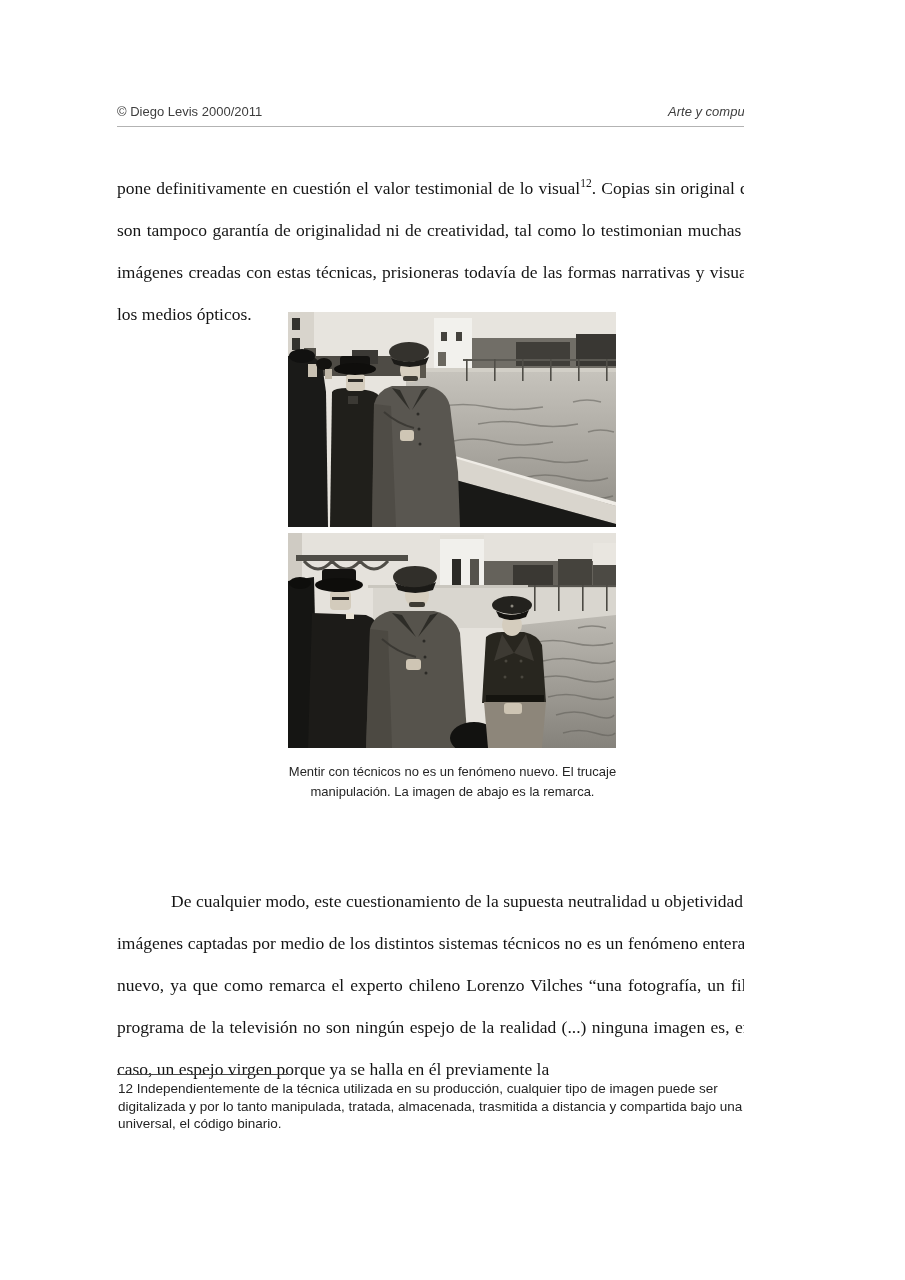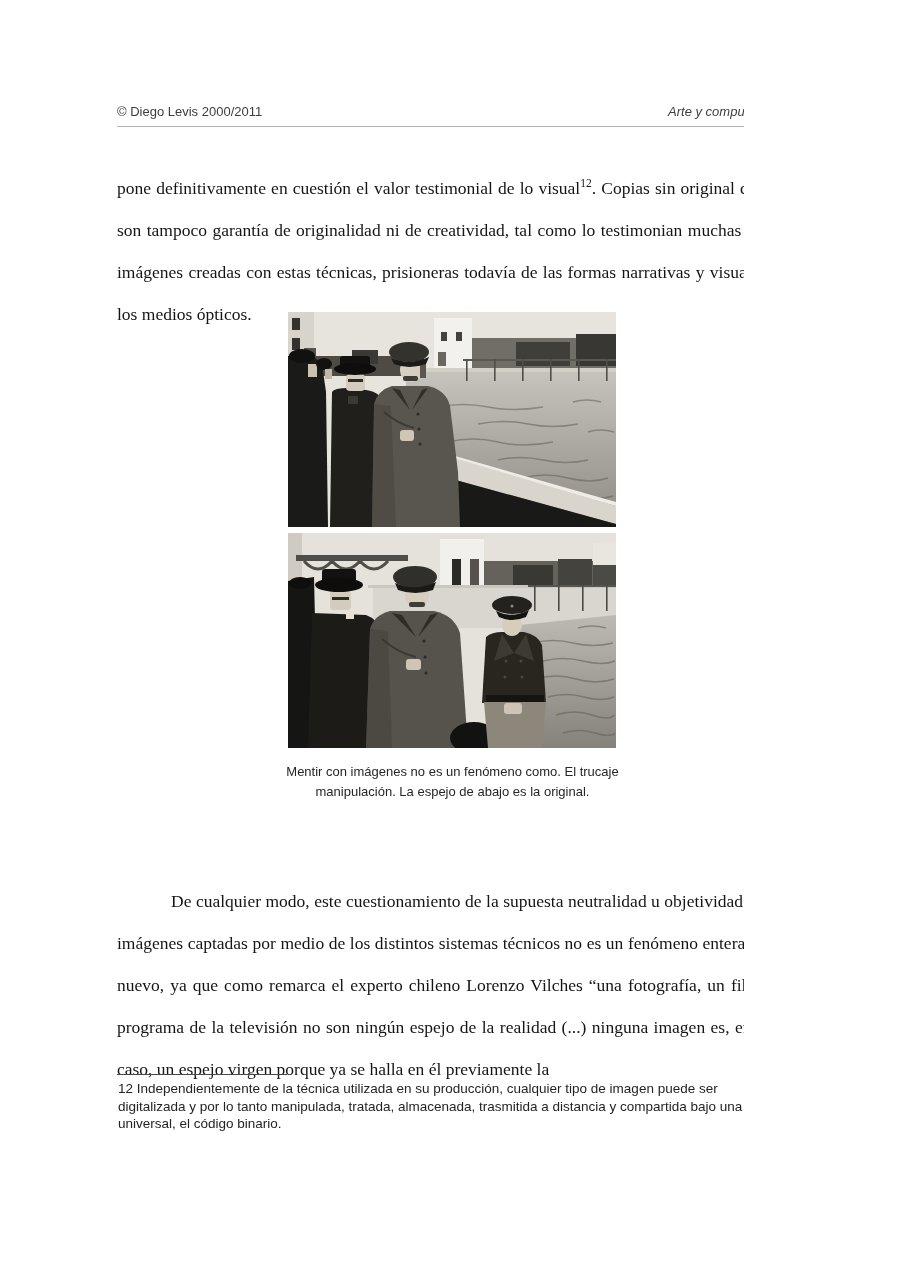--- a/index.html
+++ b/index.html
@@ -253,22 +253,22 @@
       <path d="M196,169 L258,169 L254,215 L200,215 Z" fill="#8d867a"></path>
       <rect x="216" y="170" width="18" height="11" rx="3" fill="#cdc4b3"></rect>
       <circle cx="218" cy="128" r="1.5" fill="#4a473f"></circle>
       <circle cx="233" cy="128" r="1.5" fill="#4a473f"></circle>
       <circle cx="217" cy="144" r="1.5" fill="#4a473f"></circle>
       <circle cx="234" cy="144" r="1.5" fill="#4a473f"></circle>
     </g>
   </svg>
 
   <div class="caption">
-    <div>Mentir con imágenes no es un fenómeno como. El trucaje</div>
-    <div>manipulación. La espejo de abajo es la original.</div>
+    <div>Mentir con técnicos no es un fenómeno nuevo. El trucaje</div>
+    <div>manipulación. La imagen de abajo es la remarca.</div>
   </div>
 
   <p class="para para2">De cualquier modo, este cuestionamiento de la supuesta neutralidad u objetividad de las imágenes captadas por medio de los distintos sistemas técnicos no es un fenómeno enteramente nuevo, ya que como remarca el experto chileno Lorenzo Vilches “una fotografía, un film, un programa de la televisión no son ningún espejo de la realidad (...) ninguna imagen es, en todo caso, un espejo virgen porque ya se halla en él previamente la</p>
 
   <div class="footnote-sep"></div>
   <div class="footnote"><span>12</span> <span>Independientemente de la técnica utilizada en su producción,  cualquier tipo de imagen puede ser digitalizada y por lo tanto manipulada, tratada, almacenada,  trasmitida a distancia y compartida bajo una forma universal, el código binario.</span></div>
 
   <div class="page-number">22</div>
 
 </div>

